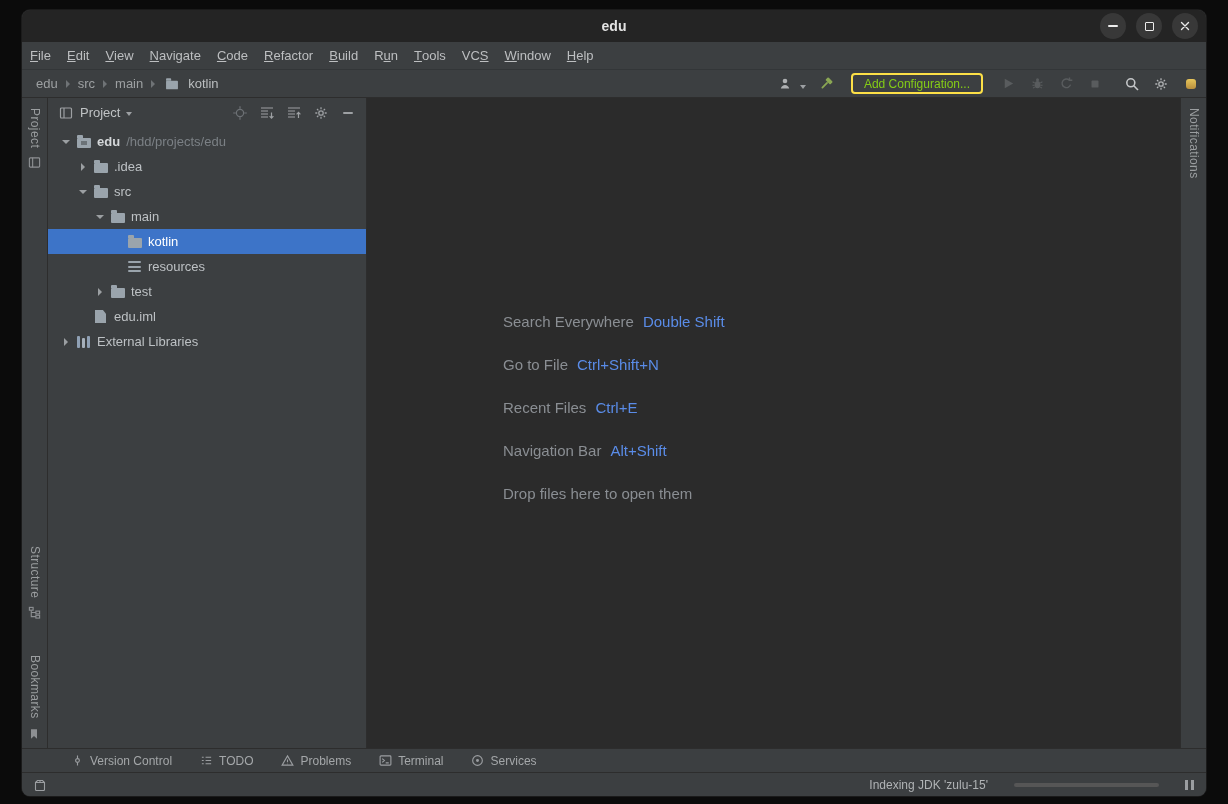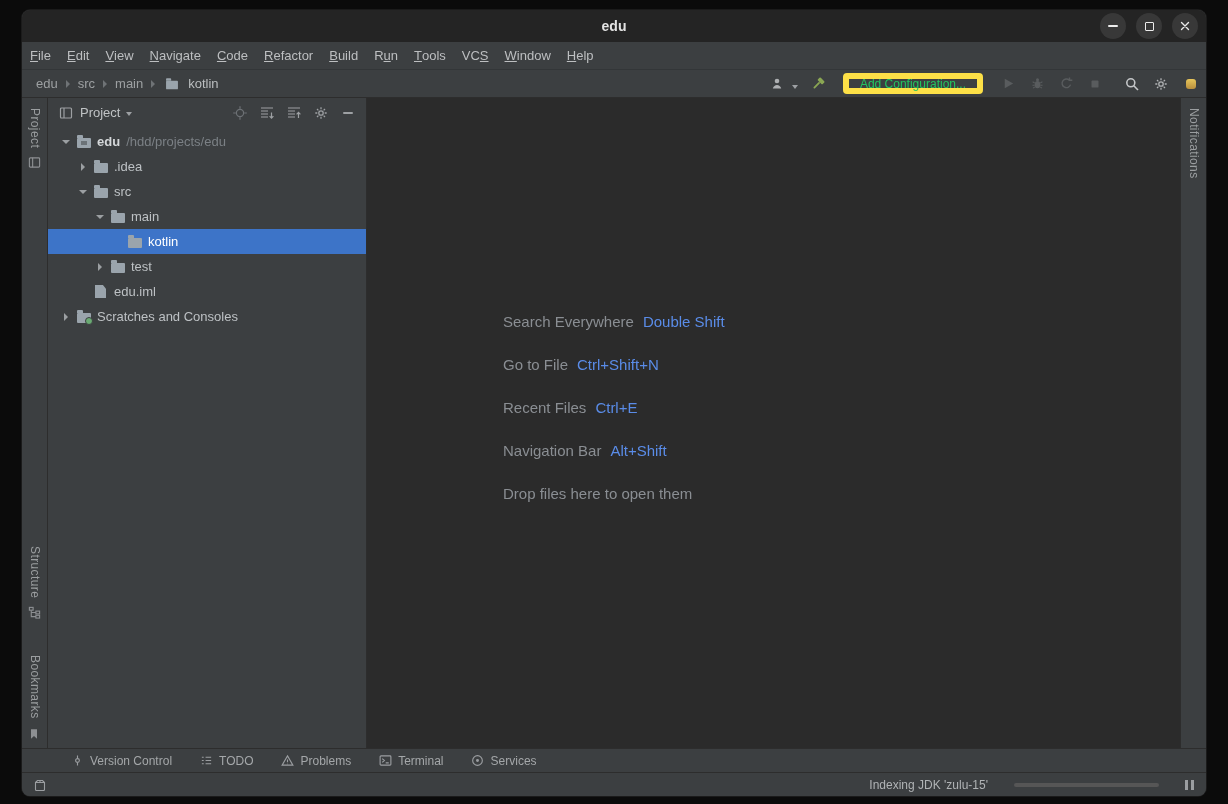--- a/index.html
+++ b/index.html
@@ -29,21 +29,21 @@
   .mn { text-decoration:underline; }
 
   
   .toolbar { height:28px; background:#3c3f41; display:flex; align-items:center; padding:0 10px 0 14px; border-bottom:1px solid #2d2d2d; flex:none; }
   .crumbs { display:flex; align-items:center; gap:8px; font-size:13px; color:#9da0a2; }
   .crumb-current { color:#bcbfc1; }
   .crumb-sep { width:0; height:0; border-left:4px solid #6f7376; border-top:4px solid transparent; border-bottom:4px solid transparent; }
   .tb-right { margin-left:auto; display:flex; align-items:center; gap:11px; }
   .tb-icon { width:18px; height:18px; display:flex; align-items:center; justify-content:center; }
   .user-caret { width:0; height:0; border-top:4px solid #9da0a3; border-left:3.5px solid transparent; border-right:3.5px solid transparent; margin-left:-6px; margin-top:6px; }
-  .add-config { height:21px; padding:0 11px; border:6px solid #fde047; border-radius:4px; background:transparent; color:#22c55e; font-size:12px; display:flex; align-items:center; margin:0 5px; }
+  .add-config { height:21px; padding:0 11px; border:2px solid #fde047; border-radius:4px; background:transparent; color:#84cc16; font-size:12px; display:flex; align-items:center; margin:0 5px; }
   .update-badge { width:10px; height:10px; border-radius:3px; background:linear-gradient(180deg,#e7c65a,#b98f3e); margin-left:5px; }
 
   
   .main { flex:1; display:flex; min-height:0; background:#2b2b2b; }
   .stripe { width:26px; background:#3c3f41; flex:none; display:flex; flex-direction:column; align-items:center; padding:10px 0 8px; }
   .stripe-left { border-right:1px solid #2d2d2d; }
   .stripe-right { border-left:1px solid #2d2d2d; }
   .stripe-group { display:flex; flex-direction:column; align-items:center; gap:7px; }
   .vtext { writing-mode:vertical-rl; font-size:12px; color:#9b9ea0; letter-spacing:.4px; white-space:nowrap; }
   .g-structure { margin-top:auto; }
@@ -400,49 +400,64 @@
         </div>
 
         <div class="row ind3 selected">
           <span class="chev"></span>
           <span class="ticon">
               <span class="css-folder"></span>
             </span>
           <span class="tlabel">kotlin</span>
         </div>
 
+        <div class="row ind3">
+          <span class="chev"></span>
+          <span class="ticon">
+              <span class="icon-res">
+                <i></i>
+                <i></i>
+                <i></i>
+              </span>
+            </span>
+          <span class="tlabel">resources</span>
+        </div>
 
         <div class="row ind2">
           <span class="chev">
               <span class="tri-r"></span>
             </span>
           <span class="ticon">
               <span class="css-folder"></span>
             </span>
           <span class="tlabel">test</span>
         </div>
 
         <div class="row ind1">
           <span class="chev"></span>
           <span class="ticon">
               <span class="icon-file"></span>
             </span>
           <span class="tlabel">edu.iml</span>
         </div>
 
-
         <div class="row ind0">
           <span class="chev">
               <span class="tri-r"></span>
             </span>
           <span class="ticon">
-              <span class="css-folder icon-scratch"></span>
-            </span>
-          <span class="tlabel">Scratches and Consoles</span>
-        </div>
+              <span class="icon-lib">
+                <i></i>
+                <i></i>
+                <i></i>
+              </span>
+            </span>
+          <span class="tlabel">External Libraries</span>
+        </div>
+
 
       </div>
     </div>
 
     <div class="editor">
       <div class="hints">
         <div class="hint">
           <span>Search Everywhere</span><span class="sc">Double Shift</span>
         </div>
         <div class="hint">

